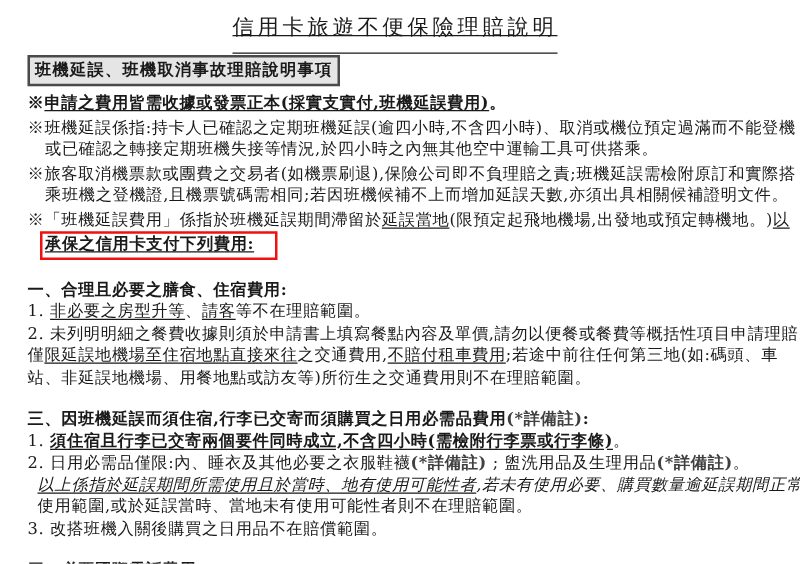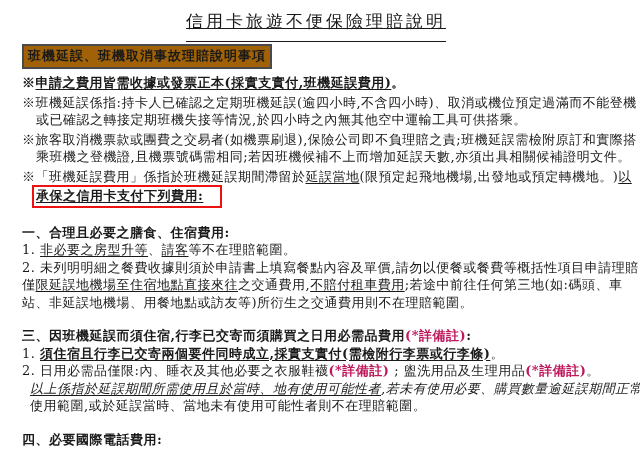--- a/index.html
+++ b/index.html
@@ -6,30 +6,30 @@
   body{
     width:640px;height:451px;background:#ffffff;
     font-family:"DejaVu Serif","Liberation Serif",serif;
     color:#1a1a1a;overflow:hidden;
   }
   .doc{padding:6px 8px 0 0;}
   .title{text-align:center;font-size:17px;letter-spacing:3px;margin-top:4px;}
   .title .tspan{border-bottom:1.5px solid #1a1a1a;padding-bottom:10px;text-decoration:underline;}
   .boxhead-row{margin:11px 0 0 22px;}
   .box-head{
-    display:inline-block;border:2px solid #4a4a4a;background:#a16207;
+    display:inline-block;border:2px solid #4a4a4a;background:#e5e5e5;
     font-weight:bold;font-size:13px;letter-spacing:1px;padding:1px 4px 2px 4px;
   }
   .body{margin:5px 8px 0 22px;font-size:13px;letter-spacing:0.5px;}
   .line{line-height:17.5px;min-height:17.5px;white-space:nowrap;}
   .g-para{margin-top:2px;}
   .g-section{margin-top:16px;}
   .b{font-weight:bold;}
   .u{text-decoration:underline;text-underline-offset:2px;}
-  .red{color:#be185d;}
+  .red{color:#404040;}
   .rbox{
     display:inline-block;border:2px solid #ee1111;
     padding:0 17px 1px 2px;margin:0 0 0 -4px;
   }
 </style>
 </head>
 <body>
 
 <div class="doc">
   <div class="title">
@@ -45,19 +45,20 @@
       <div class="line g-para"><span class="">※旅客取消機票款或團費之交易者(如機票刷退),保險公司即不負理賠之責;班機延誤需檢附原訂和實際搭</span></div>
       <div class="line" style="padding-left: 14px;"><span class="">乘班機之登機證,且機票號碼需相同;若因班機候補不上而增加延誤天數,亦須出具相關候補證明文件。</span></div>
       <div class="line g-para"><span class="">※「班機延誤費用」係指於班機延誤期間滯留於</span><span class=" u">延誤當地</span><span class="">(限預定起飛地機場,出發地或預定轉機地。)</span><span class=" u">以</span></div>
       <div class="line" style="padding-left: 14px;"><span class=" b u rbox">承保之信用卡支付下列費用:</span></div>
       <div class="line g-section"><span class=" b">一、合理且必要之膳食、住宿費用:</span></div>
       <div class="line"><span class="">1. </span><span class=" u">非必要之房型升等</span><span class="">、</span><span class=" u">請客</span><span class="">等不在理賠範圍。</span></div>
       <div class="line"><span class="">2. 未列明明細之餐費收據則須於申請書上填寫餐點內容及單價,請勿以便餐或餐費等概括性項目申請理賠。</span></div>
       <div class="line"><span class="">僅</span><span class=" u">限延誤地機場至住宿地點直接來往</span><span class="">之交通費用,</span><span class=" u">不賠付租車費用</span><span class="">;若途中前往任何第三地(如:碼頭、車</span></div>
       <div class="line"><span class="">站、非延誤地機場、用餐地點或訪友等)所衍生之交通費用則不在理賠範圍。</span></div>
       <div class="line g-section"><span class=" b">三、因班機延誤而須住宿,行李已交寄而須購買之日用必需品費用</span><span class=" b red">(*詳備註)</span><span class=" b">:</span></div>
-      <div class="line"><span class="">1. </span><span class=" b u">須住宿且行李已交寄兩個要件同時成立,採實支實付(需檢附行李票或行李條)</span><span class="">。</span></div>
+      <div class="line"><span class="">1. </span><span class=" b u">須住宿且行李已交寄兩個要件同時成立,不含四小時(需檢附行李票或行李條)</span><span class="">。</span></div>
       <div class="line"><span class="">2. 日用必需品僅限:內、睡衣及其他必要之衣服鞋襪</span><span class=" b red">(*詳備註)</span><span class=""> ; 盥洗用品及生理用品</span><span class=" b red">(*詳備註)</span><span class="">。</span></div>
       <div class="line" style="padding-left: 8px; font-style: italic;"><span class=" u">以上係指於延誤期間所需使用且於當時、地有使用可能性者</span><span class="">,若未有使用必要、購買數量逾延誤期間正常</span></div>
       <div class="line" style="padding-left: 8px;"><span class="">使用範圍,或於延誤當時、當地未有使用可能性者則不在理賠範圍。</span></div>
+      <div class="line"><span class="">3. 改搭班機入關後購買之日用品不在賠償範圍。</span></div>
       <div class="line g-section"><span class=" b">四、必要國際電話費用:</span></div>
     </div>
 </div>
 
 </body></html>

